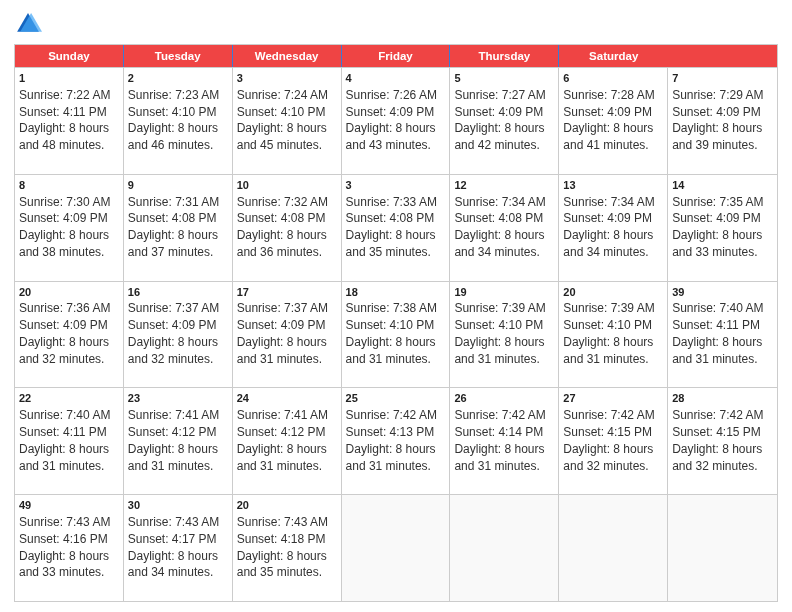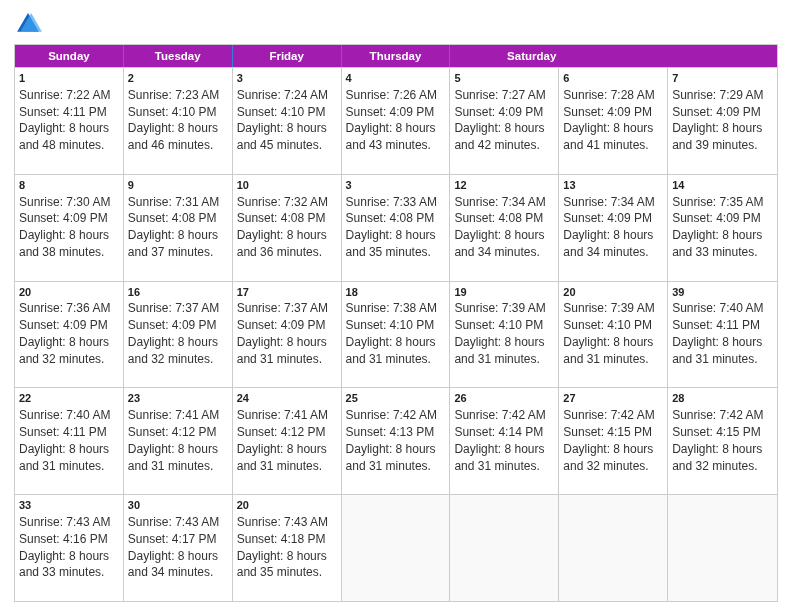--- a/index.html
+++ b/index.html
@@ -57,31 +57,31 @@
     }
     .calendar {
       flex: 1;
       display: flex;
       flex-direction: column;
       border: 1px solid #ccc;
     }
     .cal-header-row {
       display: grid;
       grid-template-columns: repeat(7, 1fr);
-      background: #a21caf;
+      background: #ef4444;
     }
     .cal-header-cell {
       color: #fff;
       font-size: 11.5px;
       font-weight: bold;
       text-align: center;
       padding: 5px 3px;
       border-right: 1px solid #3a7bd5;
     }
-    .cal-header-cell:last-child { border-right: none; text-align: right; }
+    .cal-header-cell:last-child { border-right: none; }
     .cal-body {
       display: flex;
       flex-direction: column;
       flex: 1;
     }
     .cal-row {
       display: grid;
       grid-template-columns: repeat(7, 1fr);
       flex: 1;
       border-top: 1px solid #ccc;
@@ -127,20 +127,21 @@
     <div class="title-block">
       <div class="month-title"></div>
       <div class="location"></div>
     </div>
   </div>
 
   <div class="calendar">
     <div class="cal-header-row">
     <div class="cal-header-cell">Sunday</div>
         <div class="cal-header-cell">Tuesday</div>
+        <div class="cal-header-cell">Wednesday</div>
         <div class="cal-header-cell">Friday</div>
         <div class="cal-header-cell">Thursday</div>
         <div class="cal-header-cell">Saturday</div>
       </div>
     <div class="cal-body">
     <div class="cal-row">
           <div class="cal-cell">
             <span class="day-num">1</span>
             <div class="cell-text">Sunrise: 7:22 AM<br>Sunset: 4:11 PM<br>Daylight: 8 hours and 48 minutes.</div>
           </div>
@@ -254,21 +255,21 @@
             <span class="day-num">27</span>
             <div class="cell-text">Sunrise: 7:42 AM<br>Sunset: 4:15 PM<br>Daylight: 8 hours and 32 minutes.</div>
           </div>
           <div class="cal-cell">
             <span class="day-num">28</span>
             <div class="cell-text">Sunrise: 7:42 AM<br>Sunset: 4:15 PM<br>Daylight: 8 hours and 32 minutes.</div>
           </div>
         </div>
         <div class="cal-row">
           <div class="cal-cell">
-            <span class="day-num">33</span>
+            <span class="day-num">49</span>
             <div class="cell-text">Sunrise: 7:43 AM<br>Sunset: 4:16 PM<br>Daylight: 8 hours and 33 minutes.</div>
           </div>
           <div class="cal-cell">
             <span class="day-num">30</span>
             <div class="cell-text">Sunrise: 7:43 AM<br>Sunset: 4:17 PM<br>Daylight: 8 hours and 34 minutes.</div>
           </div>
           <div class="cal-cell">
             <span class="day-num">20</span>
             <div class="cell-text">Sunrise: 7:43 AM<br>Sunset: 4:18 PM<br>Daylight: 8 hours and 35 minutes.</div>
           </div>

